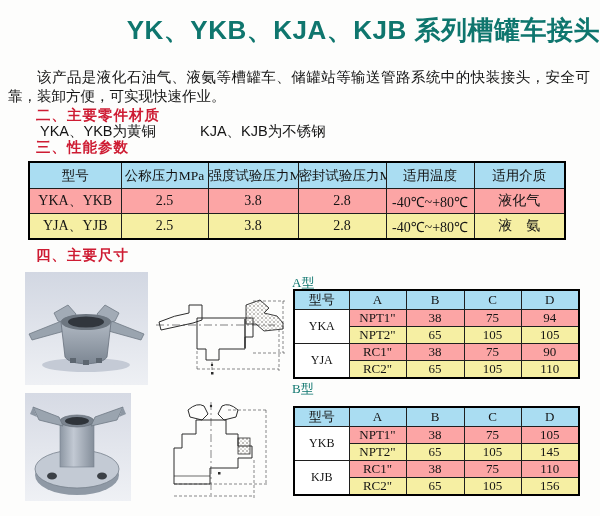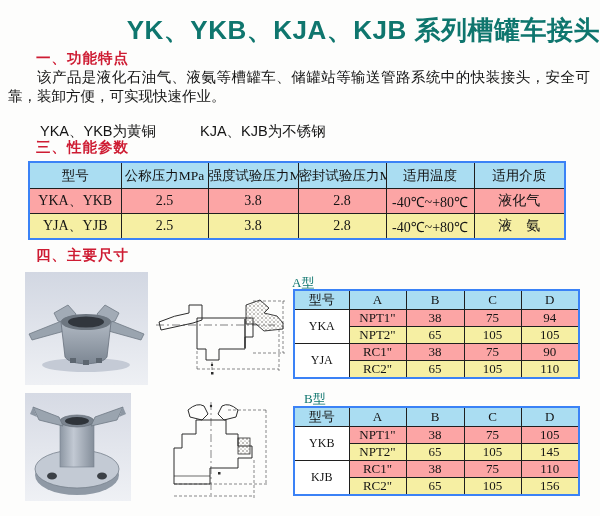--- a/index.html
+++ b/index.html
@@ -27,62 +27,62 @@
     position:absolute;left:8px;right:10px;top:68px;
     font-size:14.5px;line-height:19px;text-indent:2em;text-align:justify;
   }
   .materials{
     position:absolute;left:40px;top:122px;font-size:14.5px;
   }
   .materials .gap2{margin-left:44px;}
 
   
   table{border-collapse:collapse;table-layout:fixed;}
-  .grid{position:absolute;border:2px solid #3b82f6;background:#fff;}
+  .grid{position:absolute;border:2px solid #000000;background:#fff;}
   .grid td,.grid th{
     border:1px solid #1f1f1f;text-align:center;vertical-align:middle;
     font-family:"Liberation Serif",serif;font-weight:normal;
     overflow:hidden;white-space:nowrap;padding:0;
   }
   .hdr{background:#aaddf2;}
   .yellow{background:#f6efa3;}
   .white{background:#fca5a5;}
 
   #perf-table{left:28px;top:161px;width:536px;}
   #perf-table th{height:25px;font-size:13.5px;}
   #perf-table td{height:24px;font-size:14px;}
 
   .dim-label{
     position:absolute;left:292px;font-size:13px;
     font-family:"Liberation Serif",serif;color:#0f766e;
   }
-  #dimA-label{top:274px;} #dimB-label{top:390px;margin-left:12px;}
+  #dimA-label{top:274px;} #dimB-label{top:380px;}
   .dim-table{width:285px;}
   #dimA-table{left:293px;top:289px;}
   #dimB-table{left:293px;top:406px;}
   .dim-table th{height:16px;font-size:13px;}
   .dim-table td{height:16px;font-size:13px;}
   .dim-table td.model{background:#fff;font-size:12px;}
 
   .figure{position:absolute;}
   #photo1{left:25px;top:272px;}
   #drawing1{left:153px;top:285px;}
   #photo2{left:25px;top:393px;}
   #drawing2{left:162px;top:398px;}
 </style>
 </head>
 <body>
 
 <div id="page">
 
   <div class="title">YK、YKB、KJA、KJB 系列槽罐车接头</div>
 
-  <div class="sec-head" id="sec1">一、功能特点</div>
   <div class="para">该产品是液化石油气、液氨等槽罐车、储罐站等输送管路系统中的快装接头，安全可靠，装卸方便，可实现快速作业。</div>
 
+  <div class="sec-head" id="sec2">二、主要零件材质</div>
   <div class="materials">
     <span>YKA、YKB为黄铜</span><span class="gap2">KJA、KJB为不锈钢</span>
   </div>
 
   <div class="sec-head" id="sec3">三、性能参数</div>
 
   <table class="grid" id="perf-table">
     <colgroup>
         <col style="width:92px">
         <col style="width:87px">

